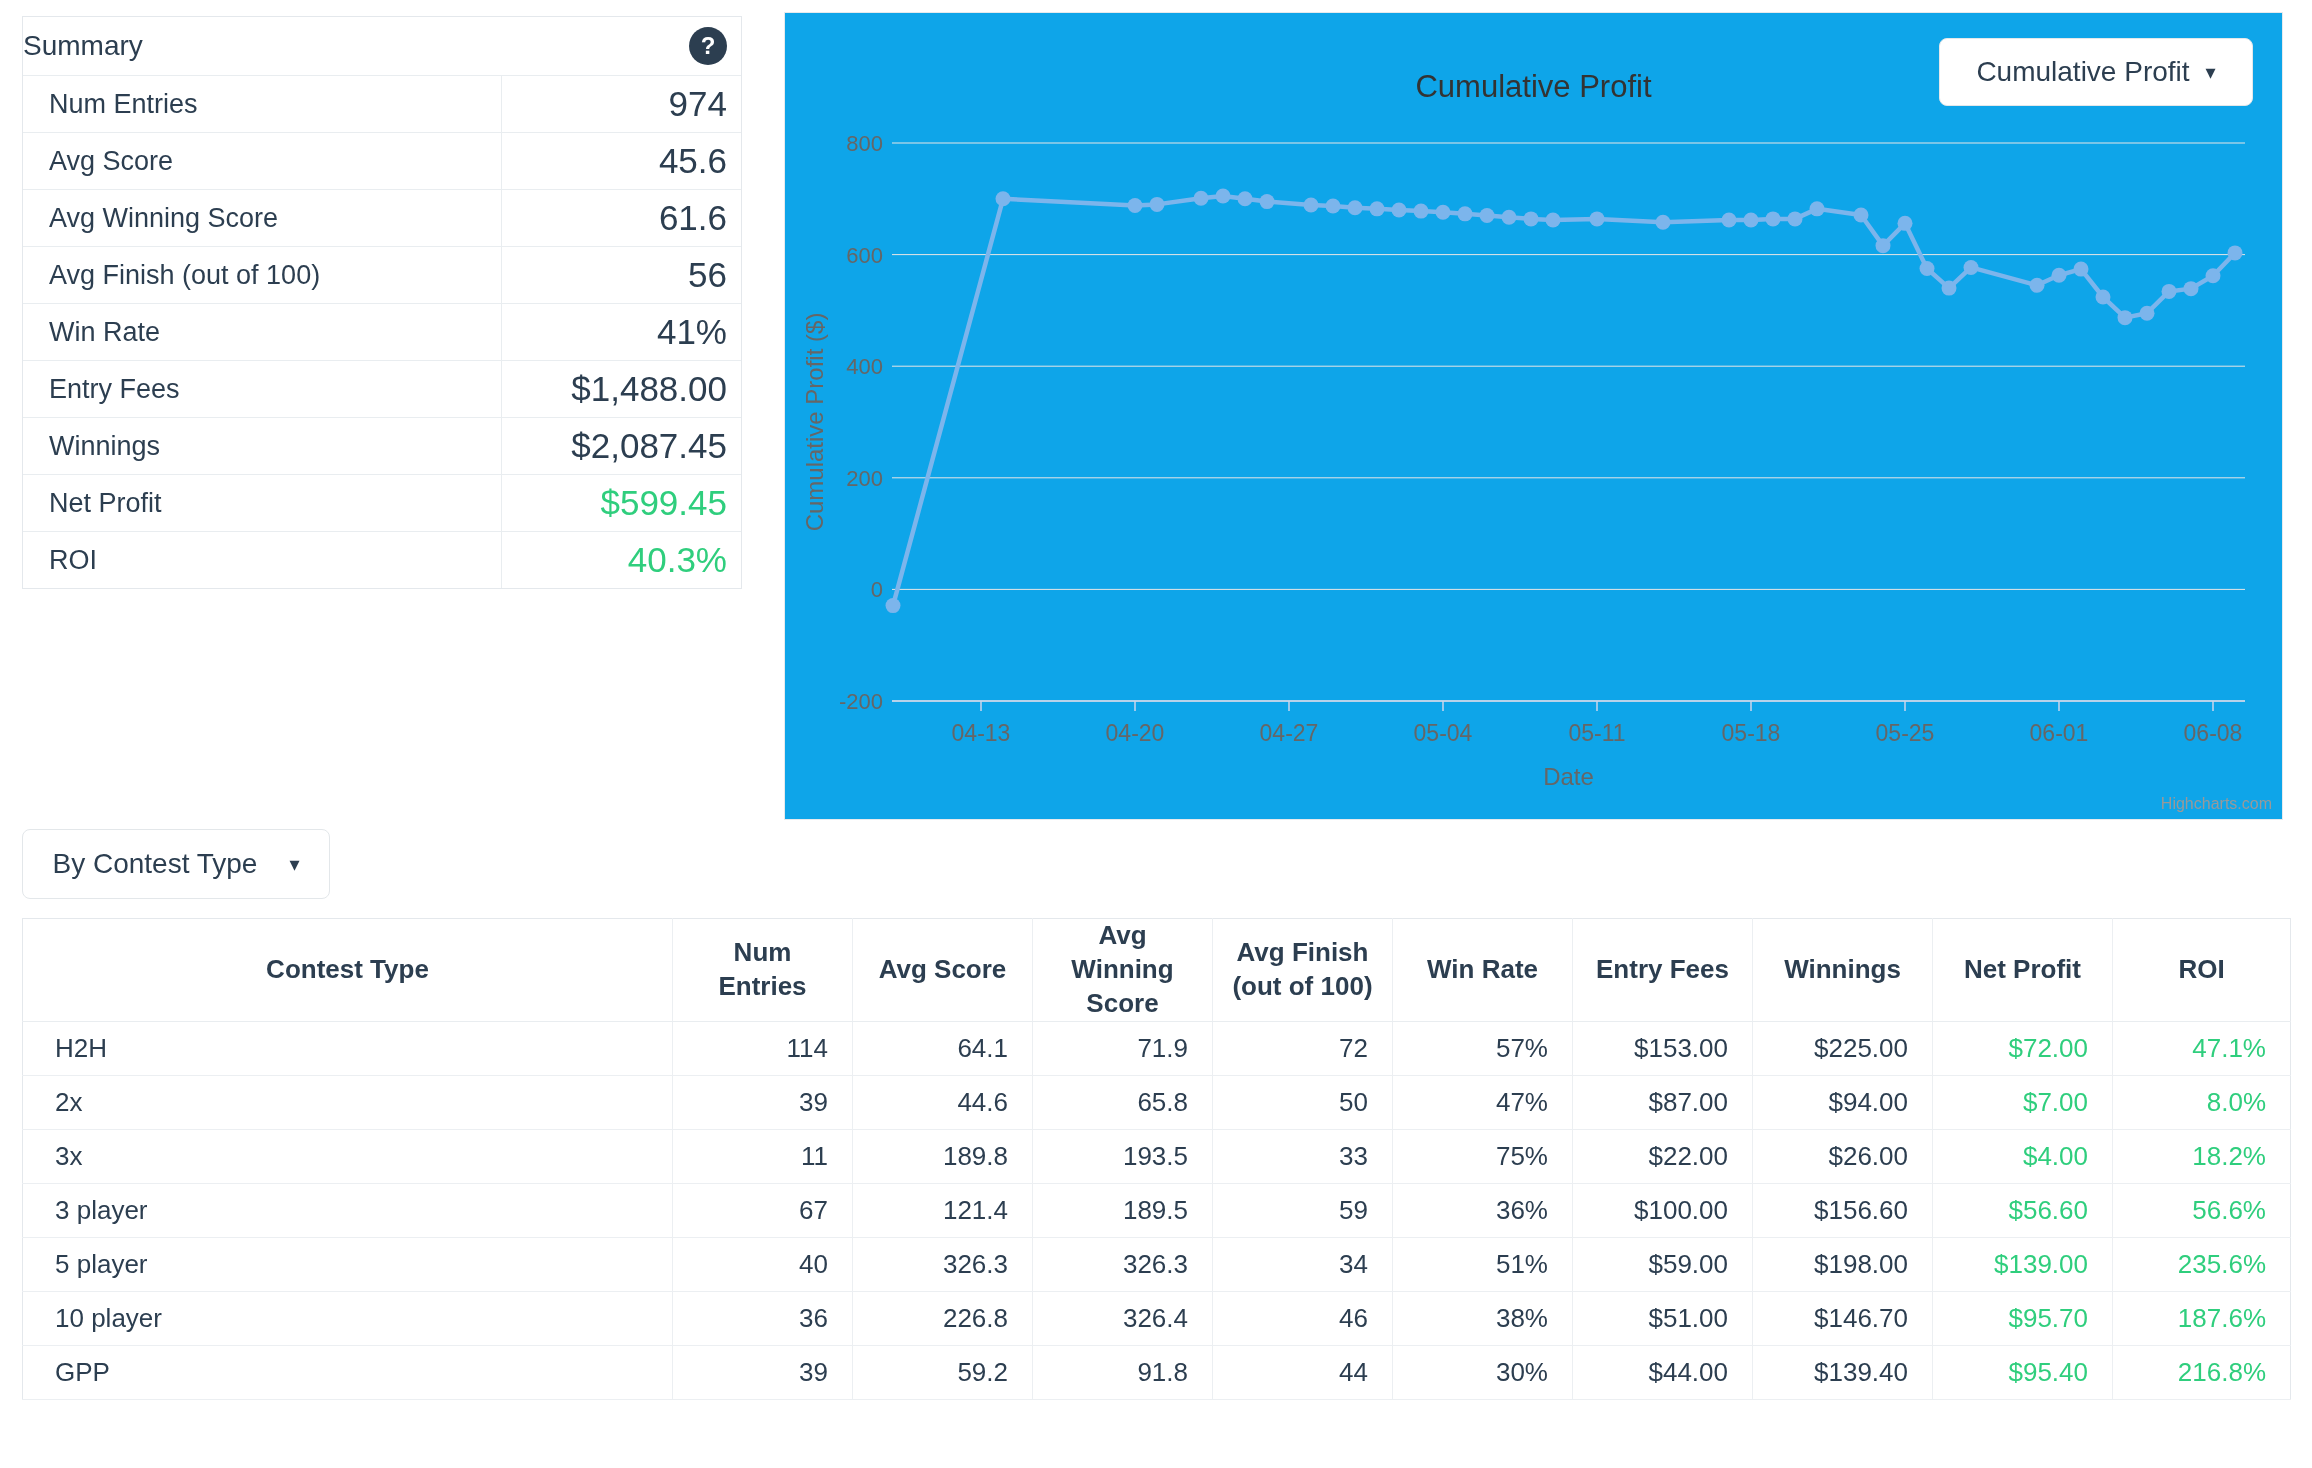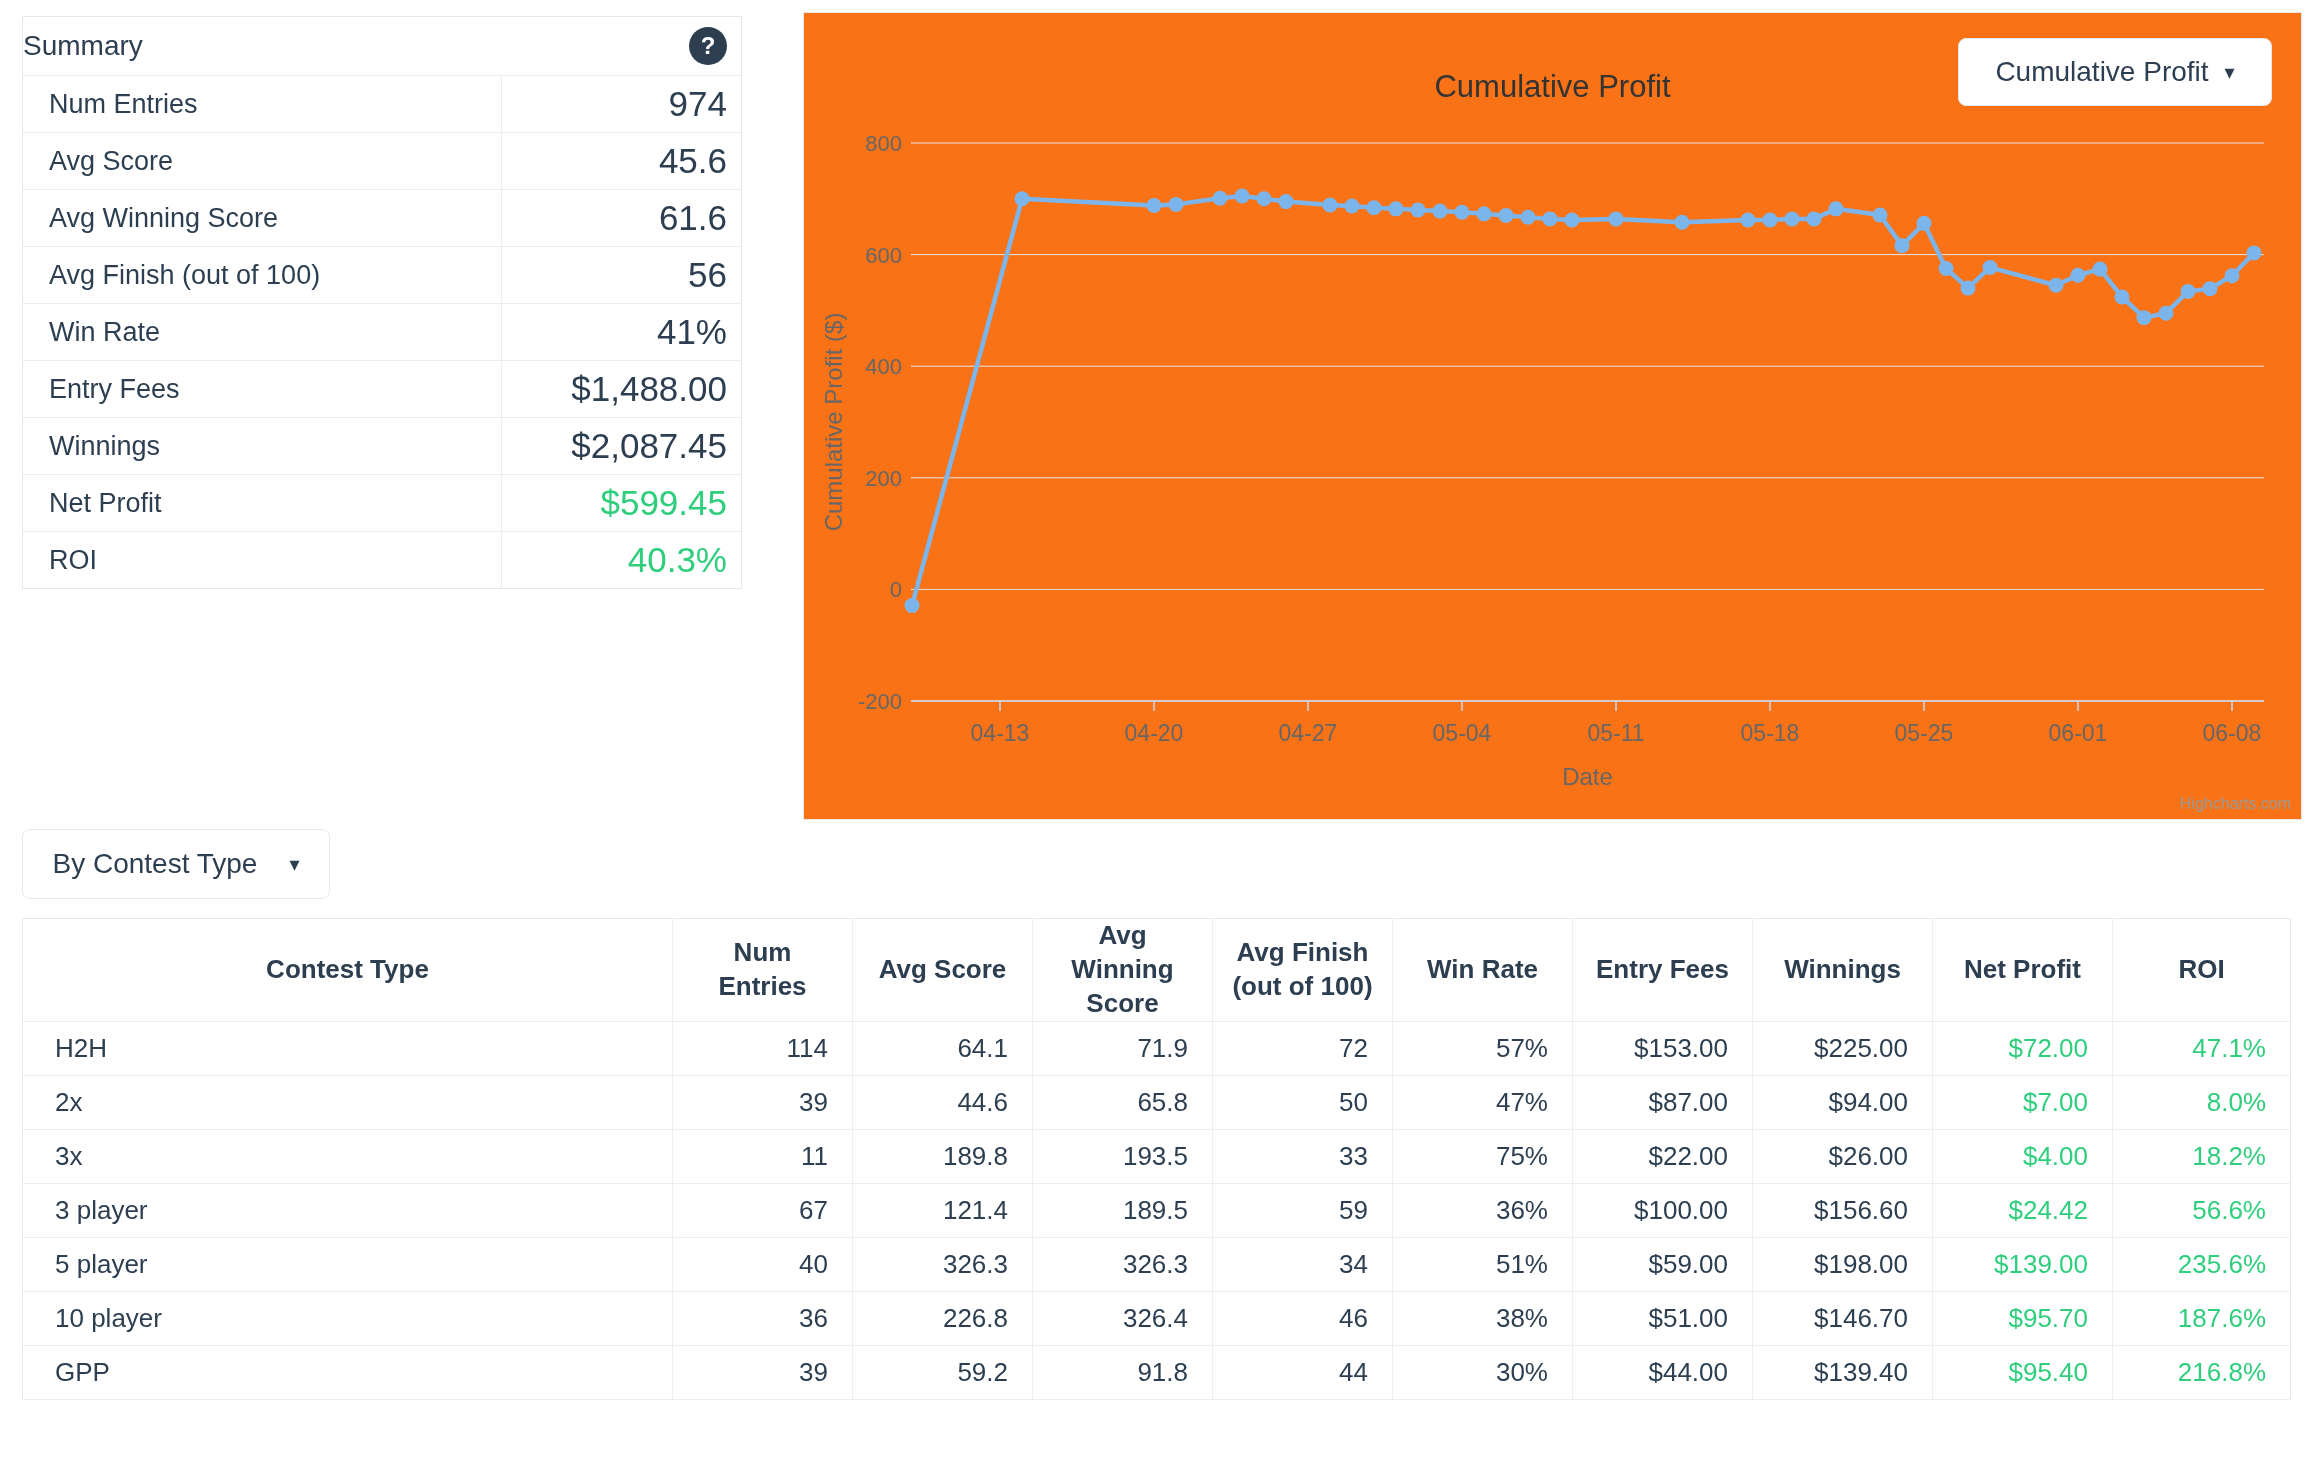--- a/index.html
+++ b/index.html
@@ -11,21 +11,21 @@
   .summary-head{position:relative;height:58px;border-bottom:1px solid #e9edf0;display:flex;align-items:center;justify-content:flex-start;}
   .summary-title{font-size:28px;color:#2c3e50;}
   .help-icon{position:absolute;right:14px;top:10px;width:38px;height:38px;border-radius:50%;background:#2c3e50;color:#fff;
     display:flex;align-items:center;justify-content:center;font-size:24px;font-weight:bold;cursor:pointer;}
   .s-row{display:grid;grid-template-columns:478px 1fr;height:56px;border-bottom:1px solid #e9edf0;}
   .s-row:last-child{border-bottom:none;}
   .s-label{display:flex;align-items:center;padding-left:26px;font-size:27px;color:#2c3e50;}
   .s-value{display:flex;align-items:center;justify-content:flex-end;padding-right:14px;font-size:35px;color:#2c3e50;border-left:1px solid #e9edf0;}
 
   
-  .chart-card{position:absolute;left:803px;top:12px;width:1497px;height:806px;border:1px solid #e6eaed;background:#f97316;}
+  .chart-card{position:absolute;left:784px;top:12px;width:1497px;height:806px;border:1px solid #e6eaed;background:#0ea5e9;}
   .chart-title{position:absolute;left:0;top:56px;width:100%;text-align:center;font-size:31px;color:#333333;}
   .chart-dropdown{position:absolute;left:1154px;top:25px;width:312px;height:66px;background:#fff;border:1px solid #e3e7ea;border-radius:8px;
     display:flex;align-items:center;justify-content:center;gap:16px;font-size:28px;color:#2c3e50;cursor:pointer;}
   .caret{font-size:20px;color:#2c3e50;}
   .chart-svg{position:absolute;left:0;top:0;}
 
   
   .contest-dropdown{position:absolute;left:22px;top:829px;width:306px;height:68px;background:#fff;border:1px solid #e3e7ea;border-radius:8px;
     display:flex;align-items:center;justify-content:center;gap:32px;font-size:28px;color:#2c3e50;cursor:pointer;}
   .contest-table{position:absolute;left:22px;top:918px;width:2268px;border-collapse:collapse;background:#fff;
@@ -244,21 +244,21 @@
       </tr>
       <tr>
         <td class="first">3 player</td>
         <td>67</td>
         <td>121.4</td>
         <td>189.5</td>
         <td>59</td>
         <td>36%</td>
         <td>$100.00</td>
         <td>$156.60</td>
-        <td class="green">$24.42</td>
+        <td class="green">$56.60</td>
         <td class="green">56.6%</td>
       </tr>
       <tr>
         <td class="first">5 player</td>
         <td>40</td>
         <td>326.3</td>
         <td>326.3</td>
         <td>34</td>
         <td>51%</td>
         <td>$59.00</td>

